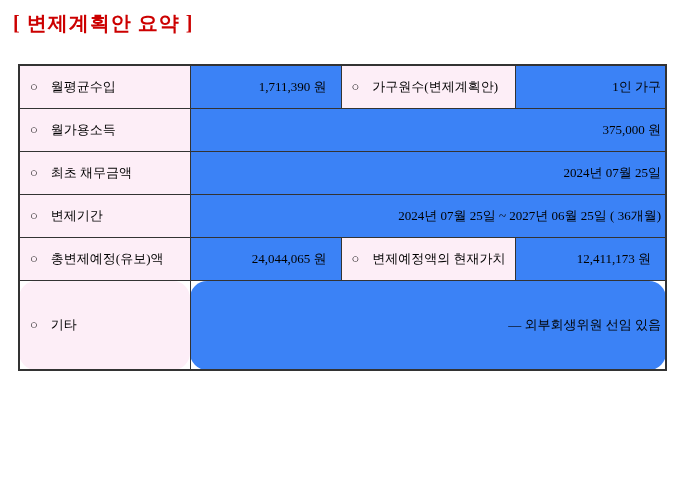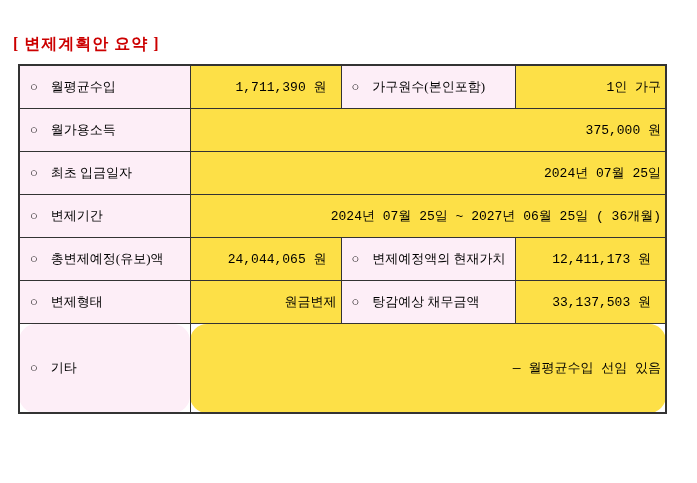--- a/index.html
+++ b/index.html
@@ -14,23 +14,23 @@
     width: 697px;
     height: 483px;
     background: #ffffff;
     font-family: "Liberation Serif", "DejaVu Serif", serif;
     color: var(--textColor);
     overflow: hidden;
   }
   .doc-title {
     position: absolute;
     left: 13px;
-    top: 34px;
+    top: 10px;
     margin: 0;
-    font-size: 16px;
+    font-size: 20px;
     font-weight: bold;
     letter-spacing: 1px;
     color: var(--titleColor);
   }
   table.summary-table {
     position: absolute;
     left: 18px;
     top: 64px;
     border-collapse: collapse;
     table-layout: fixed;
@@ -45,21 +45,21 @@
     height: 34px;
     overflow: hidden;
     white-space: nowrap;
   }
   .summary-table tr.tall td { height: 80px; border-radius: 17px; }
   .summary-table td.label {
     background: var(--labelBg);
     padding-left: 10px;
     text-align: left;
   }
-  .summary-table td.value { background: #fde047; font-family: Liberation Mono, monospace; }
+  .summary-table td.value { background: #3b82f6; }
   .summary-table td.v-left  { text-align: right;  padding-left: 13px; }
   .summary-table td.v-right { text-align: right; padding-right: 14px; }
 </style>
 </head>
 <body>
 
 <div class="page">
 
   <h1 class="doc-title">[ 변제계획안 요약 ]</h1>
 
@@ -67,47 +67,41 @@
     <colgroup>
       <col style="width:171px">
         <col style="width:151px">
         <col style="width:174px">
         <col style="width:151px">
     </colgroup>
     <tbody>
       <tr>
         <td class="label">○　월평균수입</td>
         <td class="value v-right">1,711,390 원</td>
-        <td class="label">○　가구원수(본인포함)</td>
+        <td class="label">○　가구원수(변제계획안)</td>
         <td class="value v-left">1인 가구</td>
       </tr>
       <tr>
         <td class="label">○　월가용소득</td>
         <td class="value v-left" colspan="3">375,000 원</td>
       </tr>
       <tr>
-        <td class="label">○　최초 입금일자</td>
+        <td class="label">○　최초 채무금액</td>
         <td class="value v-left" colspan="3">2024년 07월 25일</td>
       </tr>
       <tr>
         <td class="label">○　변제기간</td>
         <td class="value v-left" colspan="3">2024년 07월 25일 ~ 2027년 06월 25일 ( 36개월)</td>
       </tr>
       <tr>
         <td class="label">○　총변제예정(유보)액</td>
         <td class="value v-right">24,044,065 원</td>
         <td class="label">○　변제예정액의 현재가치</td>
         <td class="value v-right">12,411,173 원</td>
       </tr>
-      <tr>
-        <td class="label">○　변제형태</td>
-        <td class="value v-left">원금변제</td>
-        <td class="label">○　탕감예상 채무금액</td>
-        <td class="value v-right">33,137,503 원</td>
-      </tr>
       <tr class="tall">
         <td class="label">○　기타</td>
-        <td class="value v-left" colspan="3">― 월평균수입 선임 있음</td>
+        <td class="value v-left" colspan="3">― 외부회생위원 선임 있음</td>
       </tr>
     </tbody>
   </table>
 
 </div>
 
 </body></html>

